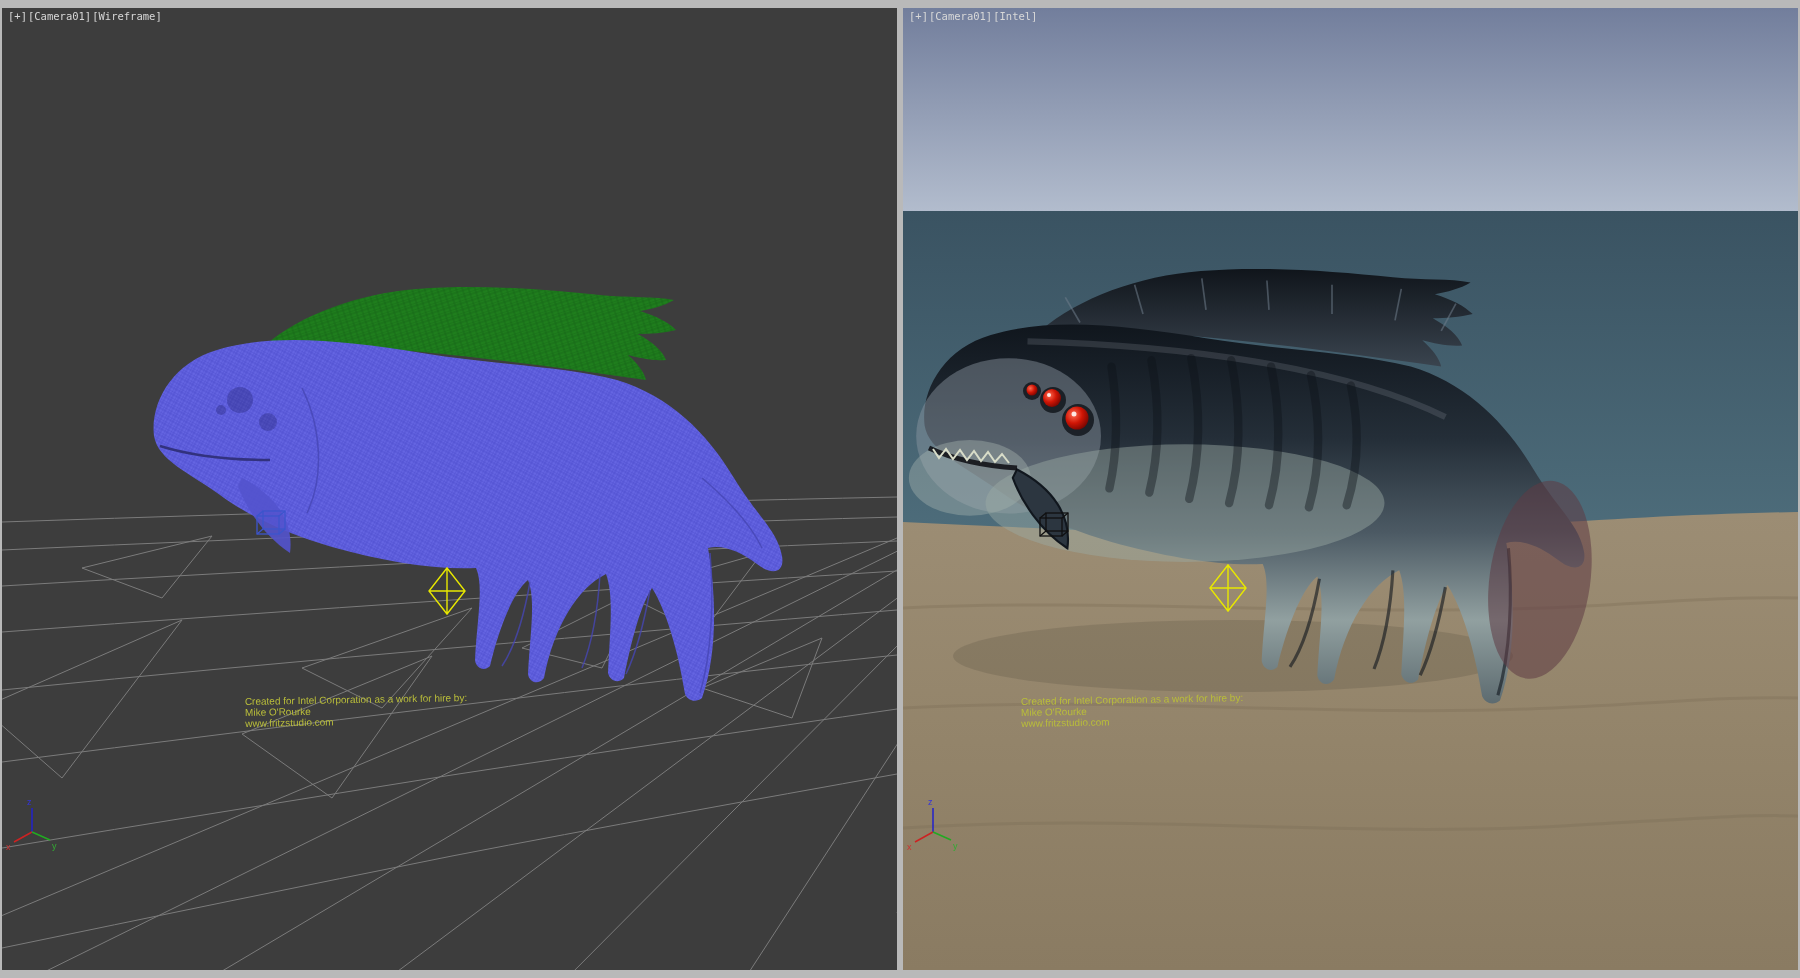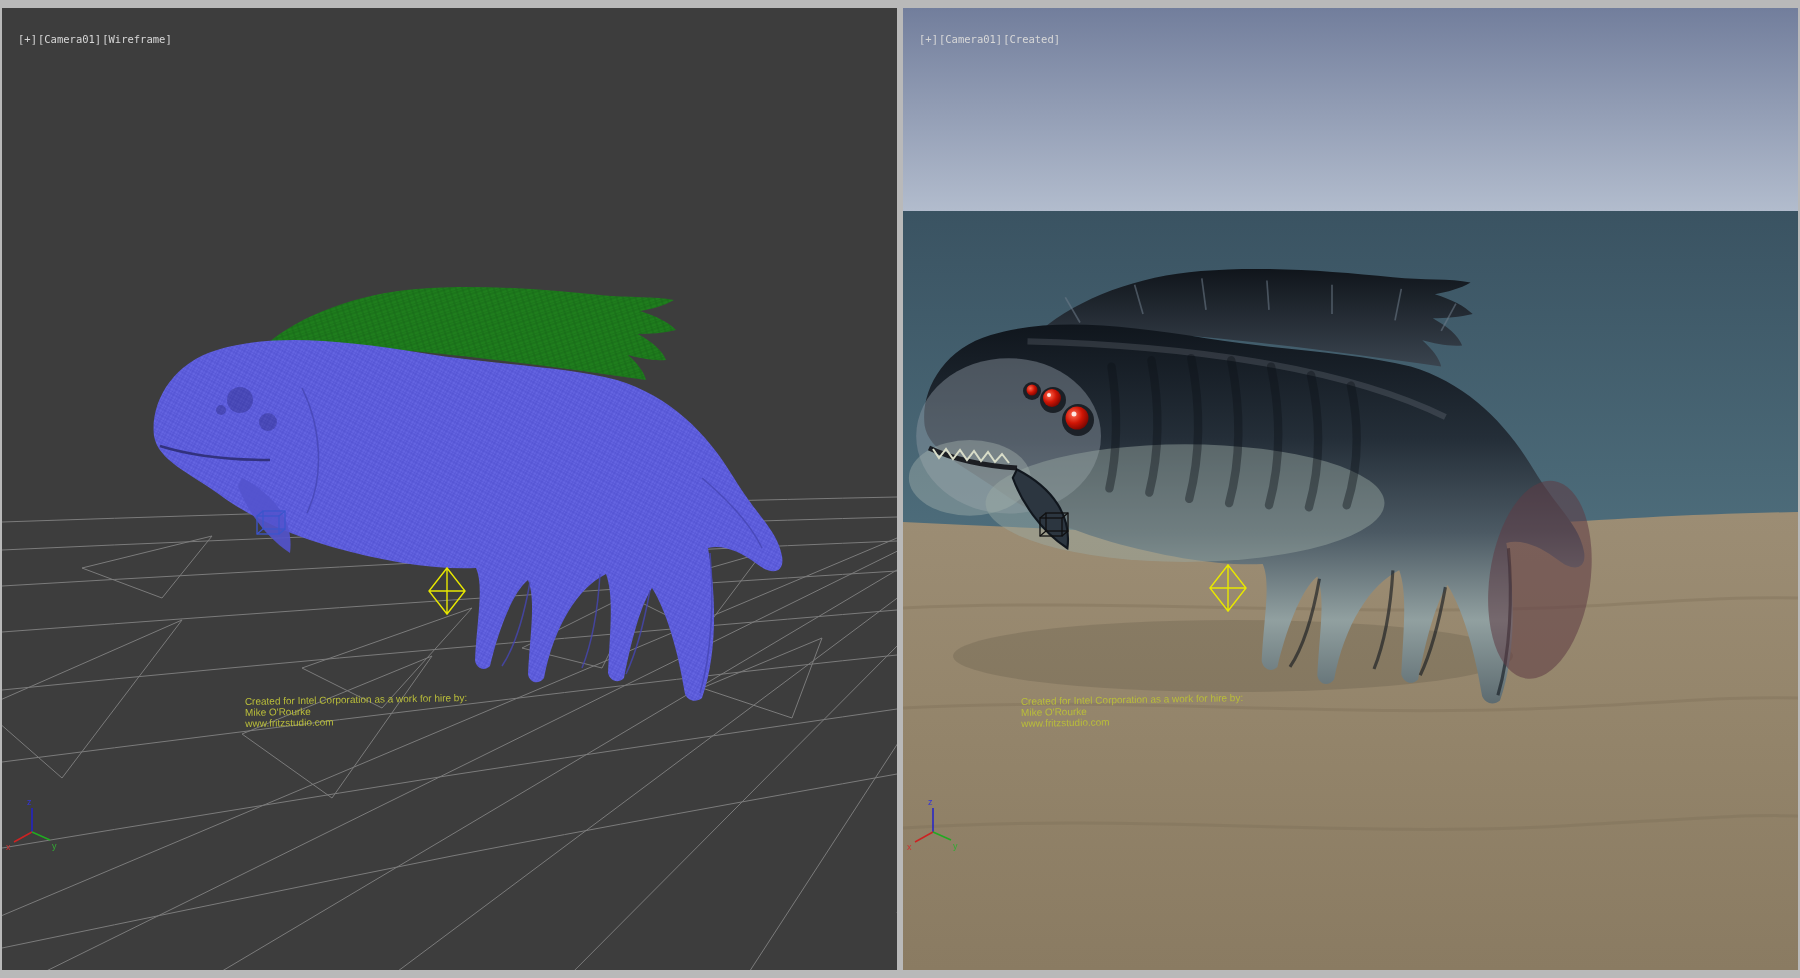--- a/index.html
+++ b/index.html
@@ -2,23 +2,23 @@
 <html><head>
 <meta charset="utf-8">
 <style>
   html,body{margin:0;padding:0;background:#b9b9b9;}
   .frame{position:relative;width:1800px;height:978px;background:#b9b9b9;overflow:hidden;
          font-family:"Liberation Sans",sans-serif;}
   .viewport{position:absolute;top:8px;height:962px;overflow:hidden;background:#3d3d3d;}
   .viewport.left{left:2px;width:895px;}
   .viewport.right{left:903px;width:895px;background:#50707e;}
   .viewport svg{position:absolute;left:0;top:0;width:100%;height:100%;display:block;}
-  .vp-label{position:absolute;left:16px;top:2px;z-index:5;
+  .vp-label{position:absolute;left:6px;top:2px;z-index:5;
             font-family:"DejaVu Sans Mono",monospace;font-size:10.5px;
-            color:#d8d8d8;cursor:default;user-select:none;margin-top:23px;}
+            color:#d8d8d8;cursor:default;user-select:none;}
   .vp-label span{margin-right:1px;}
   .scene-text{position:absolute;z-index:4;font-size:10px;line-height:11px;
               color:#b9bd3a;transform:rotate(-1deg);white-space:nowrap;}
   .viewport.left .scene-text{left:243px;top:686px;}
   .viewport.right .scene-text{left:118px;top:686px;}
 </style>
 </head>
 <body>
 
 <div class="frame">
@@ -221,21 +221,21 @@
       <g stroke-width="1.5" fill="none">
         <line x1="30" y1="824" x2="30" y2="800" stroke="#2222cc"></line>
         <line x1="30" y1="824" x2="12" y2="834" stroke="#cc2222"></line>
         <line x1="30" y1="824" x2="48" y2="832" stroke="#22aa22"></line>
         <text x="25" y="797" font-size="9" fill="#3333dd" stroke="none">z</text>
         <text x="4" y="842" font-size="9" fill="#cc3333" stroke="none">x</text>
         <text x="50" y="841" font-size="9" fill="#33aa33" stroke="none">y</text>
       </g>
     </svg>
 
-    <div class="vp-label"><span>[+]</span><span>[Camera01]</span><span>[Created]</span></div>
+    <div class="vp-label"><span>[+]</span><span>[Camera01]</span><span>[Intel]</span></div>
 
     <div class="scene-text">
       <div>Created for Intel Corporation as a work for hire by:</div>
       <div>Mike O'Rourke</div>
       <div>www.fritzstudio.com</div>
     </div>
   </div>
 
 </div>
 

